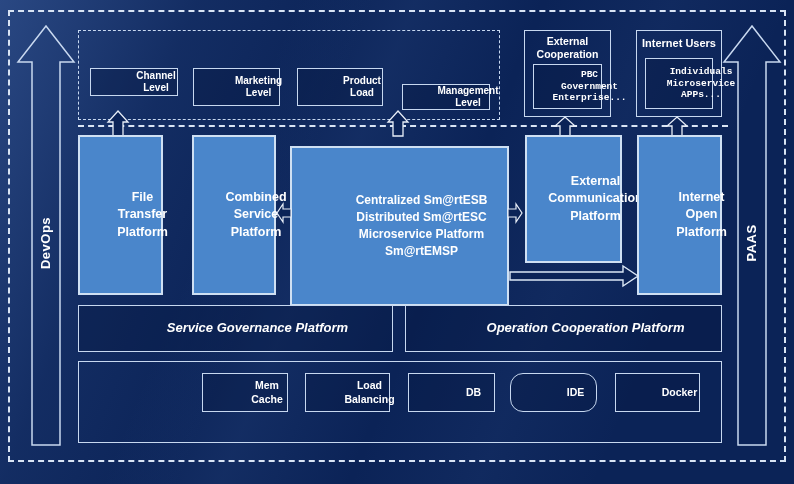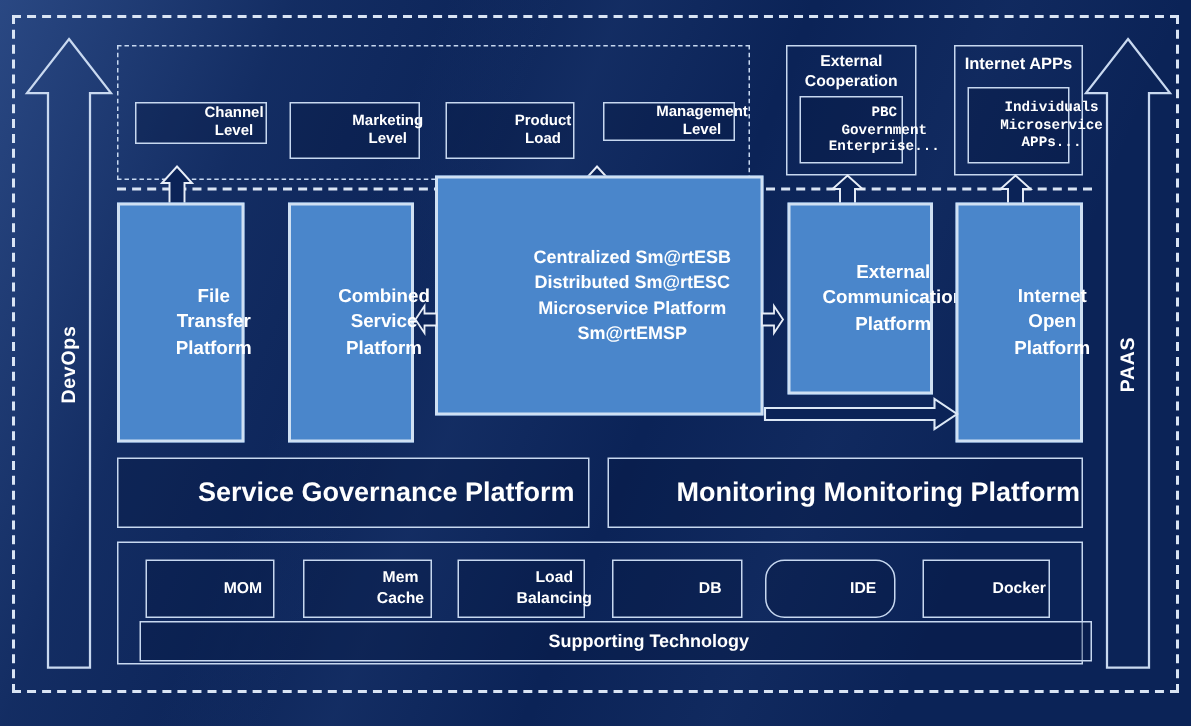--- a/index.html
+++ b/index.html
@@ -19,21 +19,21 @@
     border:1px solid #c7d8f0;background:rgba(7,24,62,0.35);
     display:flex;align-items:center;justify-content:center;text-align:center;
     font-weight:bold;white-space:pre-line;line-height:1.25;
   }
   .box-blue{
     background:#4a86cb;border:2px solid #cfe0f3;
     display:flex;align-items:center;justify-content:center;text-align:center;
     font-weight:bold;white-space:pre-line;line-height:1.4;font-size:12.5px;
   }
   .t10{font-size:10px;} .t95{font-size:9.5px;font-family:Liberation Mono, monospace;} .t105{font-size:10.5px;}
-  .t11{font-size:11px;} .t12{font-size:12px;} .t125{font-size:18px;}
+  .t11{font-size:11px;} .t12{font-size:12px;} .t125{font-size:13px;font-style:italic;}
   .group-title{position:absolute;left:0;right:0;text-align:center;font-weight:bold;white-space:pre-line;line-height:1.25;}
   .vlabel{
     position:absolute;width:80px;height:16px;line-height:16px;text-align:center;
     font-weight:bold;font-size:13px;transform:rotate(-90deg);letter-spacing:0.5px;
   }
   svg{position:absolute;overflow:visible;}
 </style>
 </head>
 <body>
 
@@ -48,31 +48,31 @@
 
   <svg style="left:723px;top:25px;" width="58" height="422" viewBox="0 0 58 422">
     <polygon points="29,1 57,37 43,37 43,420 15,420 15,37 1,37" fill="none" stroke="#c9d9f0" stroke-width="1.5"></polygon>
   </svg>
   <div class="vlabel" style="left:712px;top:235px;">PAAS</div>
 
   <div class="abs fine-dash" style="left:78px;top:30px;width:422px;height:90px;"></div>
   <div class="abs box-dark t10" style="left:90px;top:68px;width:88px;height:28px;">Channel Level</div>
   <div class="abs box-dark t10" style="left:193px;top:68px;width:87px;height:38px;">Marketing Level</div>
   <div class="abs box-dark t10" style="left:297px;top:68px;width:86px;height:38px;">Product Load</div>
-  <div class="abs box-dark t10" style="left:402px;top:68px;width:88px;height:26px;">Management Level</div>
+  <div class="abs box-dark t10" style="left:402px;top:84px;width:88px;height:26px;">Management Level</div>
 
   <div class="abs" style="left:524px;top:30px;width:87px;height:87px;border:1px solid #c7d8f0;">
     <div class="group-title t105" style="top:4px;">External
 Cooperation</div>
     <div class="abs box-dark t95" style="left:8px;top:33px;width:69px;height:45px;">PBC Government
 Enterprise...</div>
   </div>
 
   <div class="abs" style="left:636px;top:30px;width:86px;height:87px;border:1px solid #c7d8f0;">
-    <div class="group-title t11" style="top:6px;">Internet APPs</div>
+    <div class="group-title t11" style="top:6px;">Internet Users</div>
     <div class="abs box-dark t95" style="left:8px;top:27px;width:68px;height:51px;">Individuals
 Microservice
 APPs...</div>
   </div>
 
   <div class="abs hline-dash" style="left:78px;top:125px;width:650px;height:0;"></div>
 
   <svg style="left:107px;top:110px;" width="22" height="27" viewBox="0 0 22 27">
     <polygon points="11,1 21,12 16,12 16,26 6,26 6,12 1,12" fill="#0b2357" stroke="#e8eef8" stroke-width="1.3"></polygon>
   </svg>
@@ -85,21 +85,21 @@
   <svg style="left:666px;top:116px;" width="22" height="21" viewBox="0 0 22 21">
     <polygon points="11,1 21,10 16,10 16,20 6,20 6,10 1,10" fill="#0b2357" stroke="#e8eef8" stroke-width="1.3"></polygon>
   </svg>
 
   <div class="abs box-blue" style="left:78px;top:135px;width:85px;height:160px;">File
 Transfer
 Platform</div>
   <div class="abs box-blue" style="left:192px;top:135px;width:84px;height:160px;">Combined
 Service
 Platform</div>
-  <div class="abs box-blue t12" style="left:290px;top:117px;width:219px;height:160px;font-size:12px;">Centralized Sm@rtESB
+  <div class="abs box-blue t12" style="left:290px;top:146px;width:219px;height:160px;font-size:12px;">Centralized Sm@rtESB
 Distributed Sm@rtESC
 Microservice Platform Sm@rtEMSP</div>
   <div class="abs box-blue" style="left:525px;top:135px;width:97px;height:128px;">External
 Communication
 Platform</div>
   <div class="abs box-blue" style="left:637px;top:135px;width:85px;height:160px;">Internet
 Open
 Platform</div>
 
   <svg style="left:276px;top:203px;" width="16" height="20" viewBox="0 0 16 20">
@@ -107,26 +107,24 @@
   </svg>
   <svg style="left:507px;top:203px;" width="16" height="20" viewBox="0 0 16 20">
     <polygon points="1,6 9,6 9,1 15,10 9,19 9,14 1,14" fill="#0b2357" stroke="#e8eef8" stroke-width="1.2"></polygon>
   </svg>
 
   <svg style="left:510px;top:265px;" width="130" height="22" viewBox="0 0 130 22">
     <polygon points="0,7 113,7 113,1 128,11 113,21 113,15 0,15" fill="#0b2357" stroke="#dce8f6" stroke-width="1.4"></polygon>
   </svg>
 
   <div class="abs box-dark t125" style="left:78px;top:305px;width:315px;height:47px;">Service Governance Platform</div>
-  <div class="abs box-dark t125" style="left:405px;top:305px;width:317px;height:47px;">Monitoring Monitoring Platform</div>
+  <div class="abs box-dark t125" style="left:405px;top:305px;width:317px;height:47px;">Operation Cooperation Platform</div>
 
   <div class="abs" style="left:78px;top:361px;width:644px;height:82px;border:1px solid #c7d8f0;"></div>
-  <div class="abs box-dark t105" style="left:97px;top:373px;width:86px;height:39px;">MOM</div>
   <div class="abs box-dark t105" style="left:202px;top:373px;width:86px;height:39px;">Mem
 Cache</div>
   <div class="abs box-dark t105" style="left:305px;top:373px;width:85px;height:39px;text-align:center;">Load
 Balancing</div>
   <div class="abs box-dark t105" style="left:408px;top:373px;width:87px;height:39px;">DB</div>
   <div class="abs box-dark t105" style="left:510px;top:373px;width:87px;height:39px;border-radius:13px;">IDE</div>
   <div class="abs box-dark t105" style="left:615px;top:373px;width:85px;height:39px;">Docker</div>
-  <div class="abs box-dark t12" style="left:93px;top:414px;width:635px;height:27px;">Supporting Technology</div>
 
 </div>
 
 </body></html>

